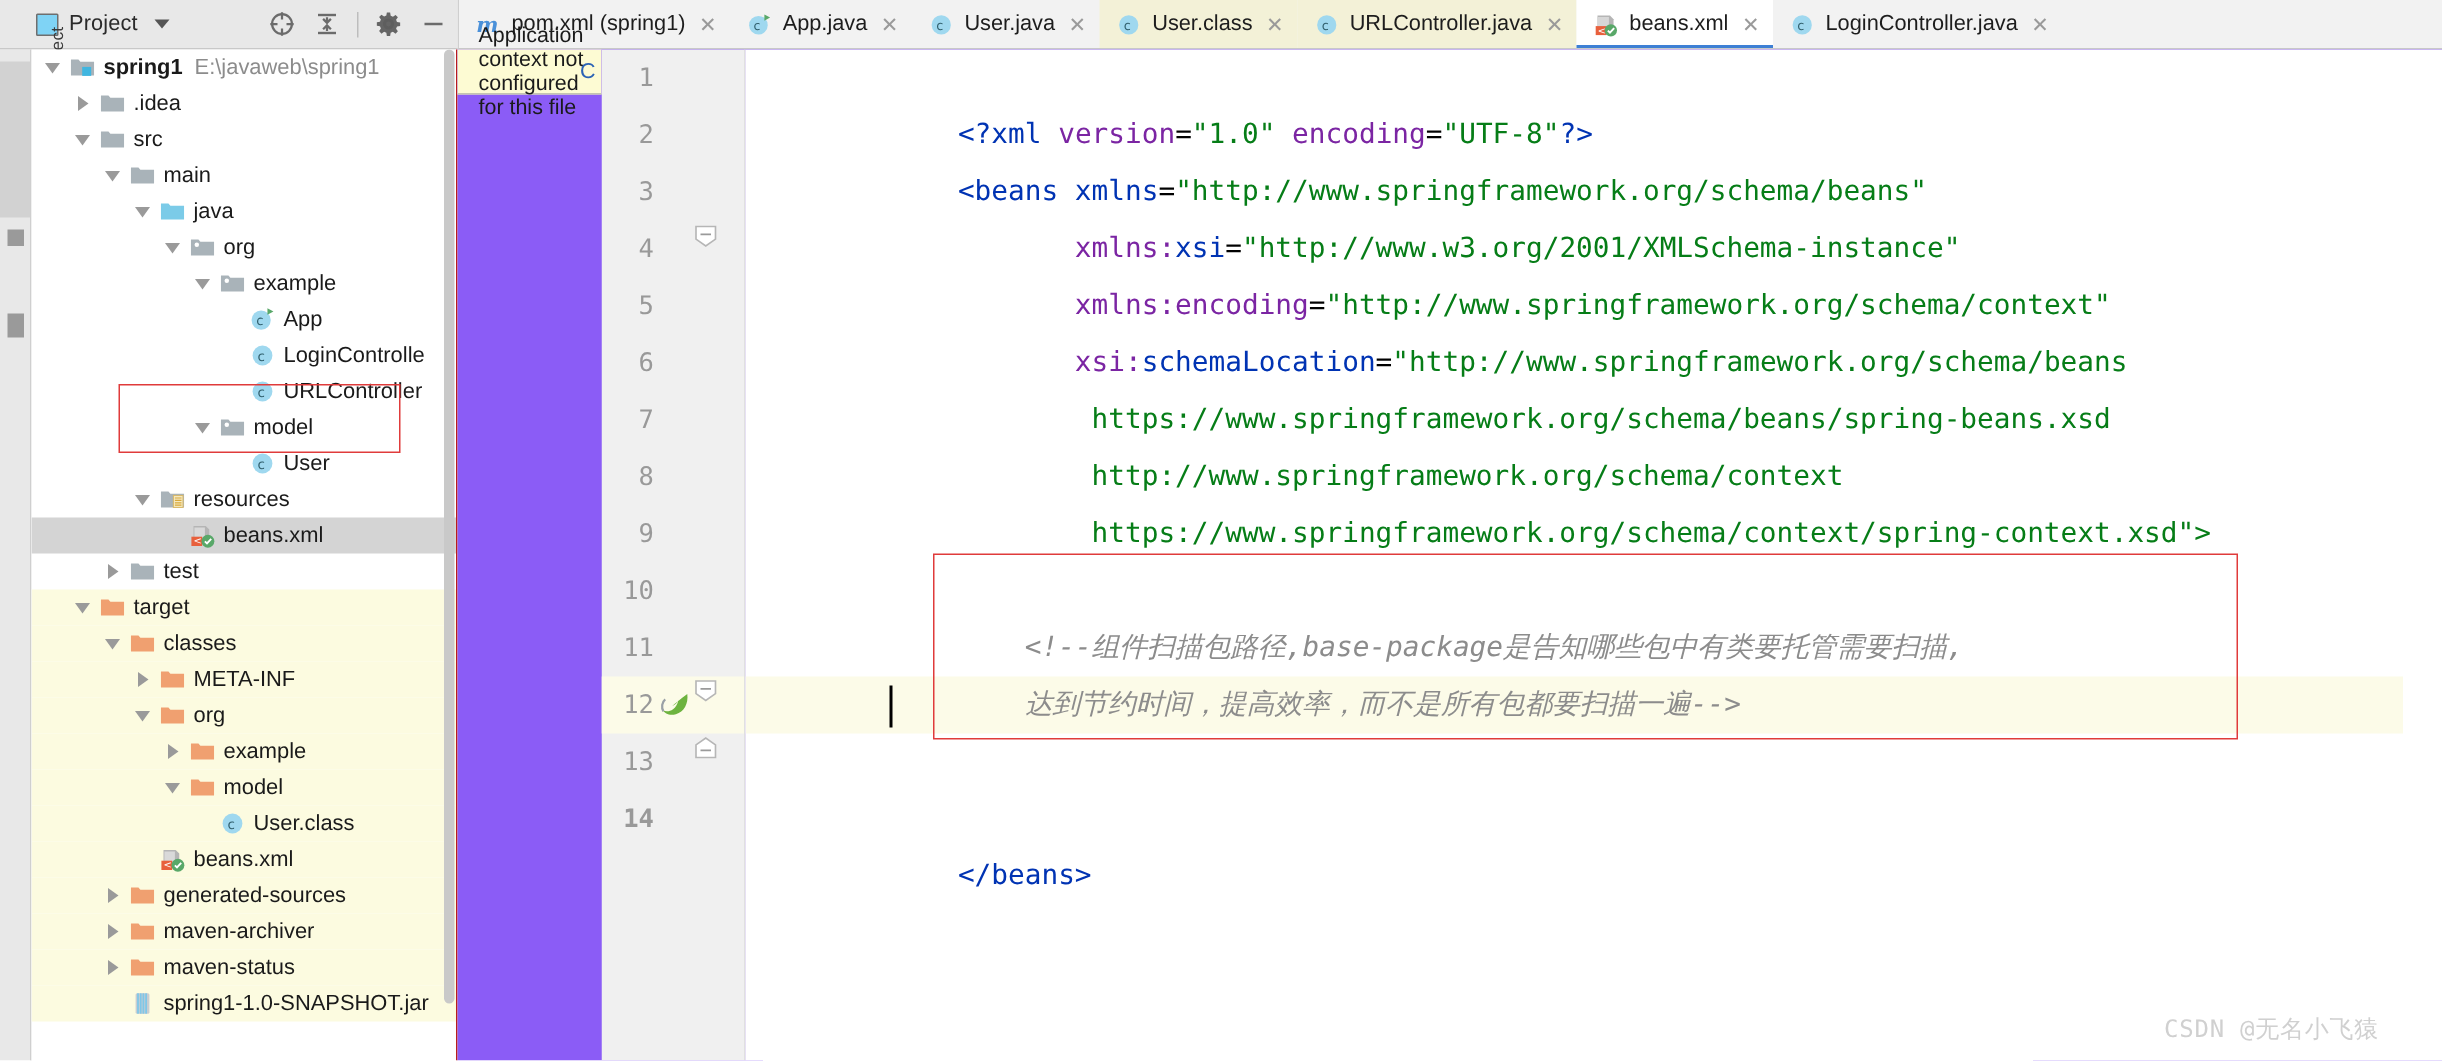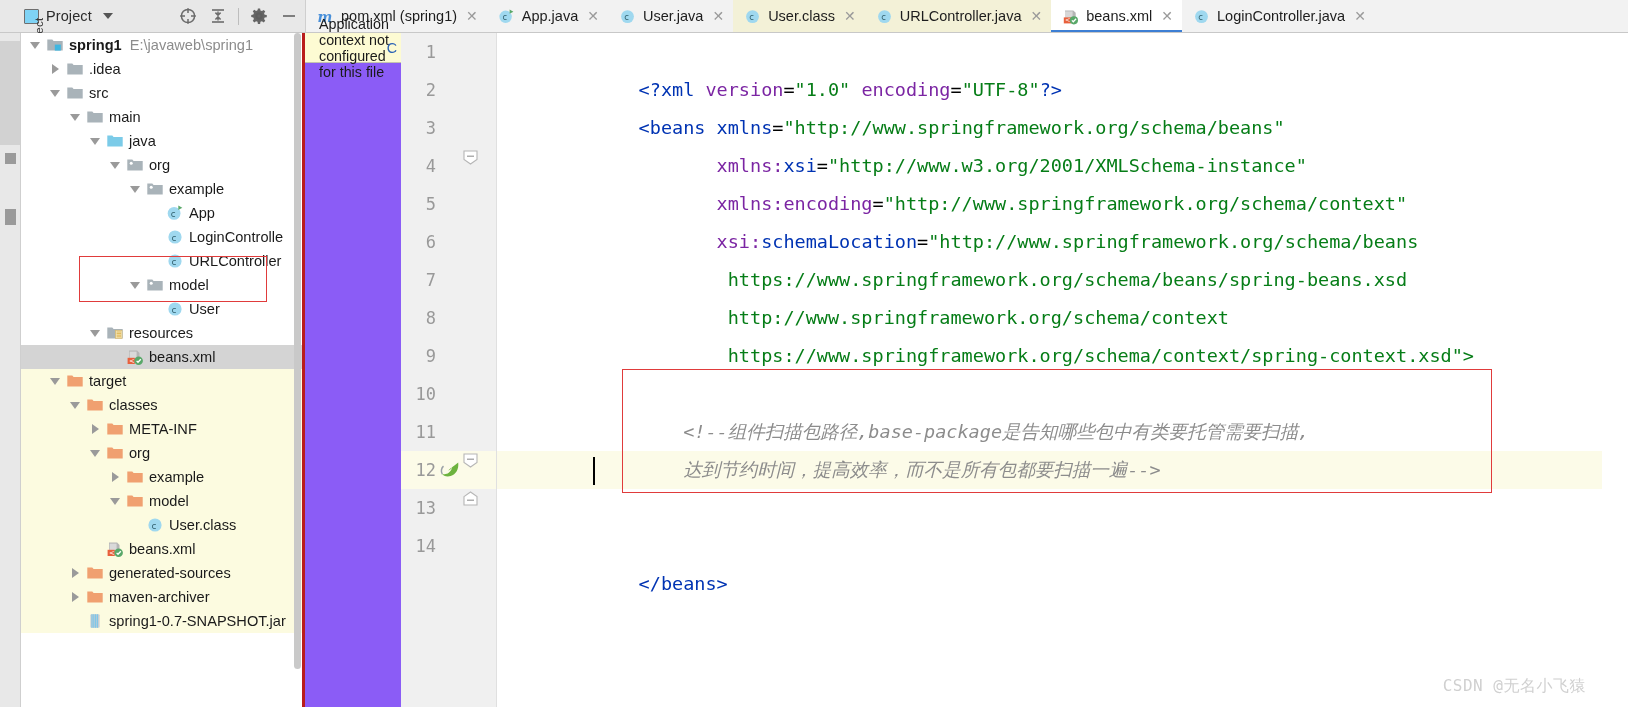--- a/index.html
+++ b/index.html
@@ -121,21 +121,21 @@
   }
 
   
   .tree {
     width: 284px; flex: 0 0 284px;
     background: #ffffff;
     font-size: 14.6px;
     color: #1a1a1a;
     position: relative;
     overflow: hidden;
-    border-right: 3px solid #b91c1c;
+    border-right: 1px solid #b91c1c;
   }
   .trow {
     height: 24px;
     display: flex; align-items: center;
     white-space: nowrap;
     position: relative;
     padding-right: 4px;
   }
   .trow.excluded { background: #fcfbe0; }
   .trow.selected { background: #d4d4d4; }
@@ -544,20 +544,30 @@
             <span style="width: 18px; height: 18px; flex: 0 0 18px; display: block; margin-left: 4px;"><svg viewBox="0 0 18 18" width="18" height="18">
                 <path d="M3 2.6h8.1l2.4 2.4v6.2H3z" fill="#b5b5b5"></path>
                 <path d="M3.6 3.6h7v6.8h-7z" fill="#d9d9d9"></path>
                 <rect x="1.6" y="9.8" width="7.2" height="6.2" fill="#e8603c"></rect>
                 <text x="3" y="14.9" font-family="DejaVu Sans, sans-serif" font-size="6.6" fill="#ffffff">&lt;</text>
                 <circle cx="12.6" cy="12.8" r="4.3" fill="#59a869"></circle>
                 <path d="M10.6 12.9l1.4 1.4 2.8-3" stroke="#ffffff" stroke-width="1.3" fill="none"></path>
               </svg></span>
             <span class="tlabel">beans.xml</span>
           </div>
+          <div class="trow">
+            <span style="width: 47px; flex: 0 0 47px;"></span>
+            <span class="tarrow">
+              <i class="arr-r"></i>
+            </span>
+            <span style="width: 18px; height: 18px; flex: 0 0 18px; display: block; margin-left: 4px;"><svg viewBox="0 0 18 18" width="18" height="18">
+                <path d="M1.3 3.6h5l1.3 1.5h9.1v9.3H1.3z" fill="#a9b3b9"></path>
+              </svg></span>
+            <span class="tlabel">test</span>
+          </div>
           <div class="trow excluded">
             <span style="width: 27px; flex: 0 0 27px;"></span>
             <span class="tarrow">
               <i class="arr-d"></i>
             </span>
             <span style="width: 18px; height: 18px; flex: 0 0 18px; display: block; margin-left: 4px;"><svg viewBox="0 0 18 18" width="18" height="18">
                 <path d="M1.3 3.6h5l1.3 1.5h9.1v9.3H1.3z" fill="#f0a070"></path>
               </svg></span>
             <span class="tlabel">target</span>
           </div>
@@ -648,29 +658,39 @@
             <span class="tarrow">
               <i class="arr-r"></i>
             </span>
             <span style="width: 18px; height: 18px; flex: 0 0 18px; display: block; margin-left: 4px;"><svg viewBox="0 0 18 18" width="18" height="18">
                 <path d="M1.3 3.6h5l1.3 1.5h9.1v9.3H1.3z" fill="#f0a070"></path>
               </svg></span>
             <span class="tlabel">maven-archiver</span>
           </div>
           <div class="trow excluded">
             <span style="width: 47px; flex: 0 0 47px;"></span>
+            <span class="tarrow">
+              <i class="arr-r"></i>
+            </span>
+            <span style="width: 18px; height: 18px; flex: 0 0 18px; display: block; margin-left: 4px;"><svg viewBox="0 0 18 18" width="18" height="18">
+                <path d="M1.3 3.6h5l1.3 1.5h9.1v9.3H1.3z" fill="#f0a070"></path>
+              </svg></span>
+            <span class="tlabel">maven-status</span>
+          </div>
+          <div class="trow excluded">
+            <span style="width: 47px; flex: 0 0 47px;"></span>
             <span class="tarrow"></span>
             <span style="width: 18px; height: 18px; flex: 0 0 18px; display: block; margin-left: 4px;"><svg viewBox="0 0 18 18" width="18" height="18">
                 <rect x="4.4" y="2.2" width="9.2" height="13.6" rx="1" fill="#c9cdd1"></rect>
                 <rect x="5.4" y="2.2" width="1.2" height="13.6" fill="#7fc7e8"></rect>
                 <rect x="7.2" y="2.2" width="1.2" height="13.6" fill="#7fc7e8"></rect>
                 <rect x="9" y="2.2" width="1.2" height="13.6" fill="#7fc7e8"></rect>
                 <rect x="10.8" y="2.2" width="1.2" height="13.6" fill="#7fc7e8"></rect>
               </svg></span>
-            <span class="tlabel">spring1-0.7-SNAPSHOT.jar</span>
+            <span class="tlabel">spring1-1.0-SNAPSHOT.jar</span>
           </div>
         </div>
       <div class="redbox" style="left:58px; top:223px; width:188px; height:46px;"></div>
       <div class="tree-scrollbar">
           <i></i>
         </div>
     </div>
 
     <div class="editor-area">
 
@@ -690,21 +710,21 @@
               <div class="gline" style="top: 114px;">4</div>
               <div class="gline" style="top: 152px;">5</div>
               <div class="gline" style="top: 190px;">6</div>
               <div class="gline" style="top: 228px;">7</div>
               <div class="gline" style="top: 266px;">8</div>
               <div class="gline" style="top: 304px;">9</div>
               <div class="gline" style="top: 342px;">10</div>
               <div class="gline" style="top: 380px;">11</div>
               <div class="gline" style="top: 418px;">12</div>
               <div class="gline" style="top: 456px;">13</div>
-              <div class="gline" style="top: 494px;">14</div>
+              <div class="gline" style="top: 494px; font-weight: bold;">14</div>
             </div>
 
           <div class="fold" style="top:117px;">
             <svg viewBox="0 0 15 15">
                 <path d="M1 1h13v8.4l-6.5 4.6L1 9.4z" fill="#ffffff" stroke="#b6b6b6" stroke-width="1.1"></path>
                 <path d="M4 6.2h7" stroke="#9a9a9a" stroke-width="1.2"></path>
               </svg>
           </div>
           <div class="fold" style="top:420px;">
             <svg viewBox="0 0 15 15">

